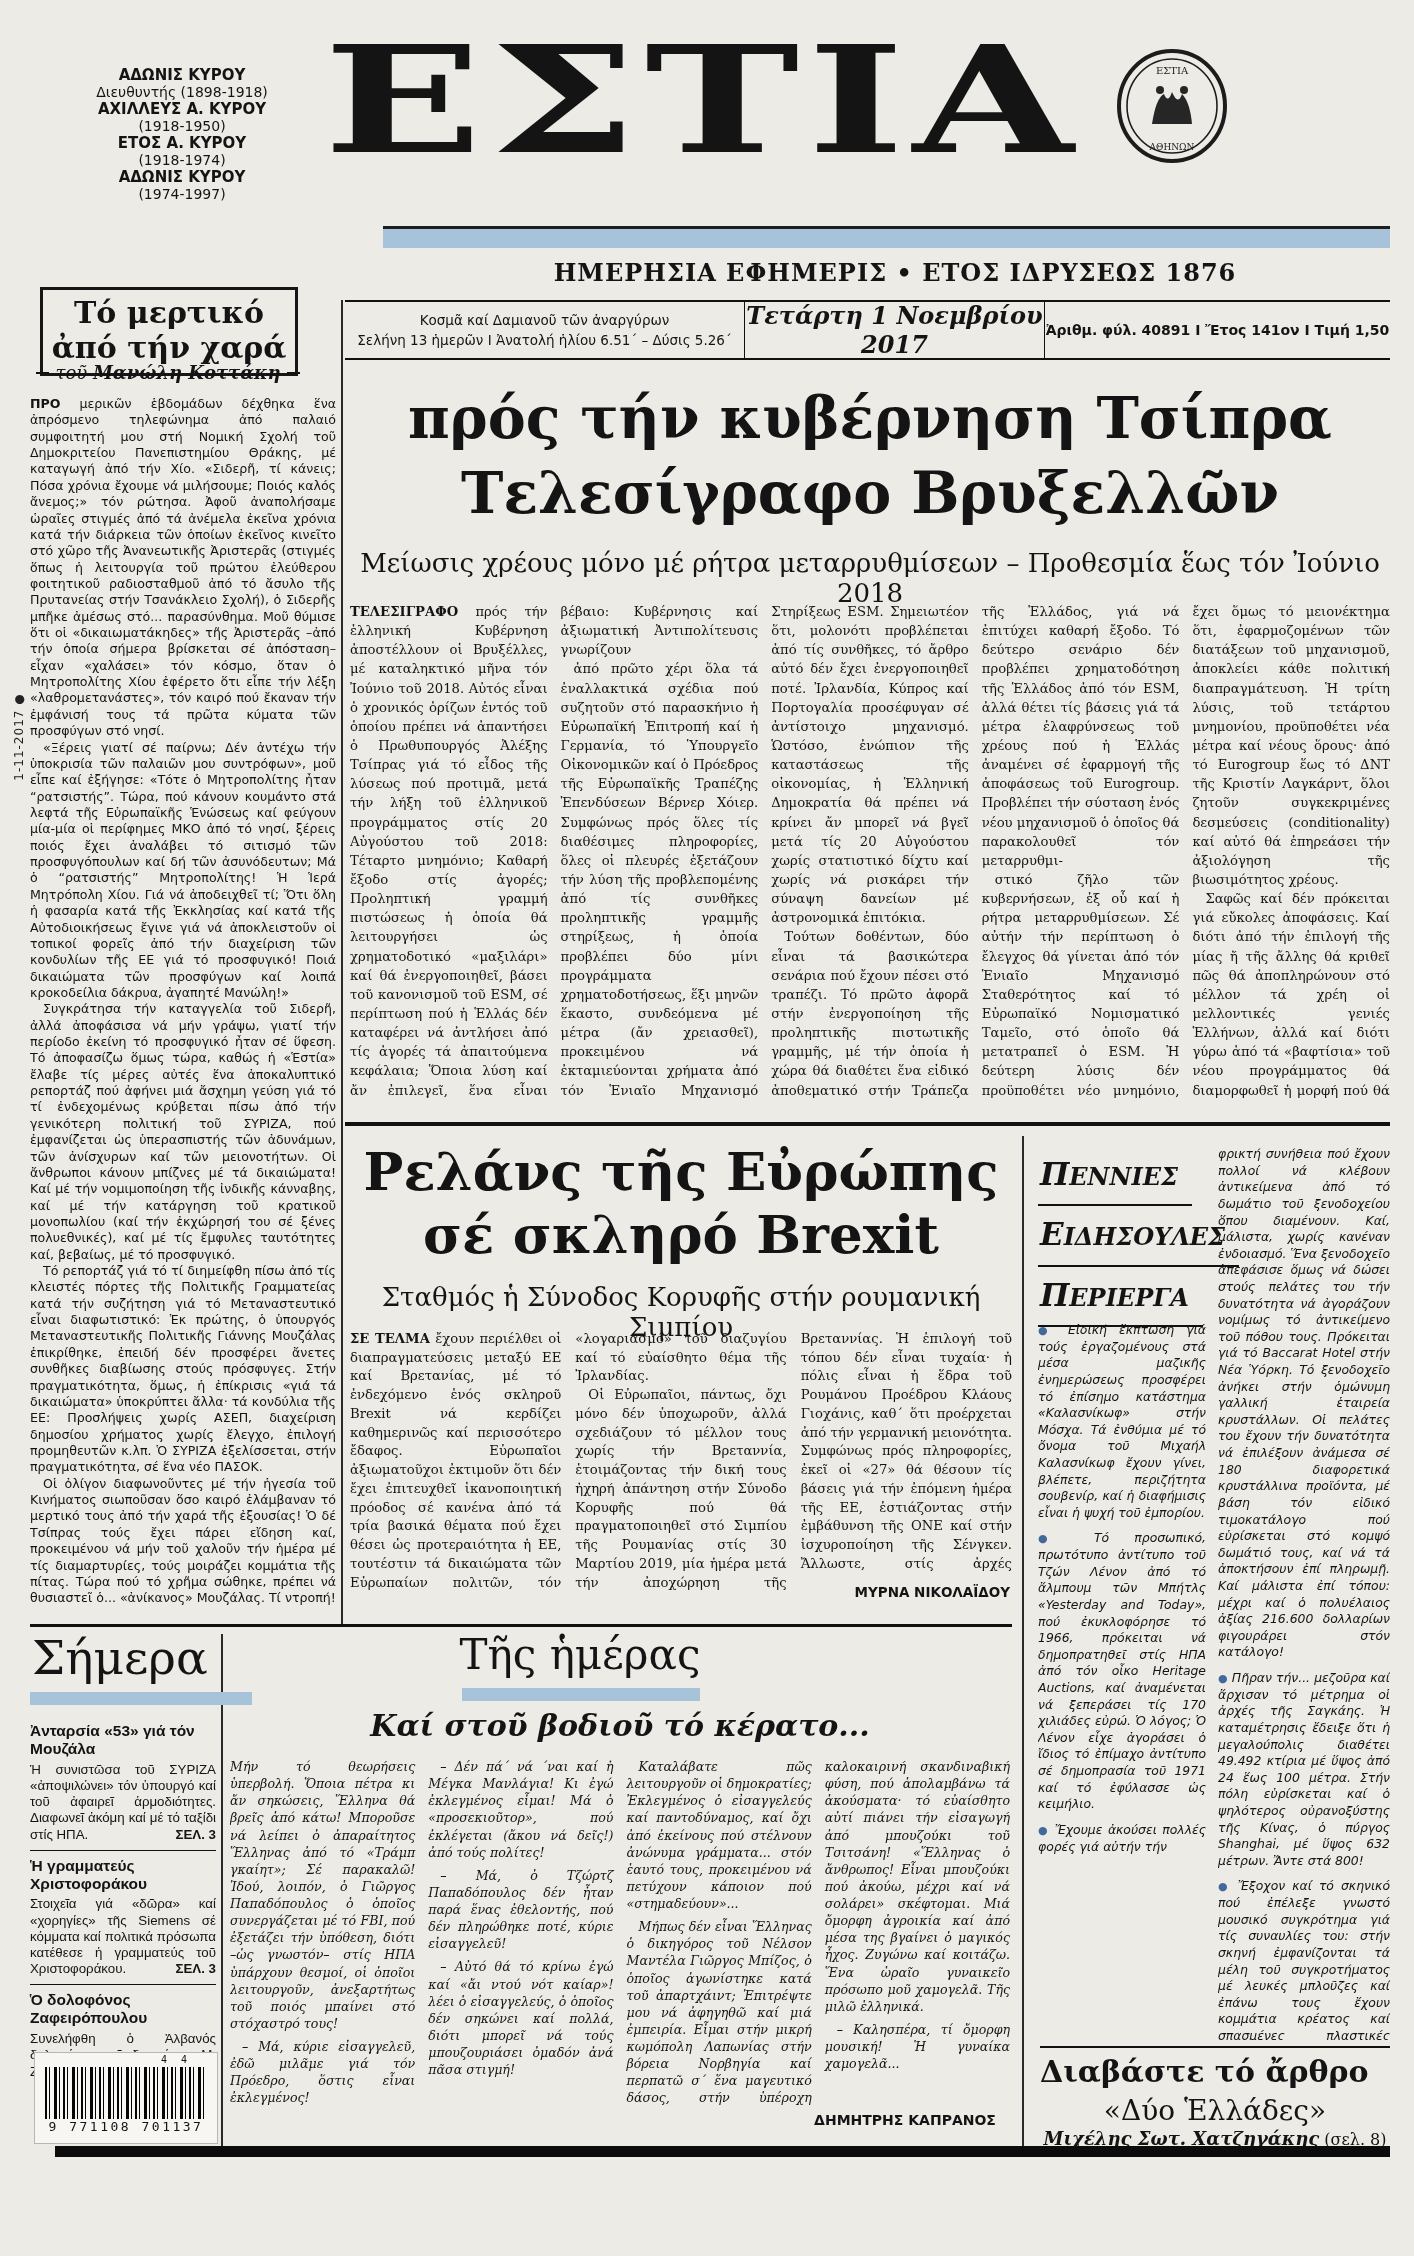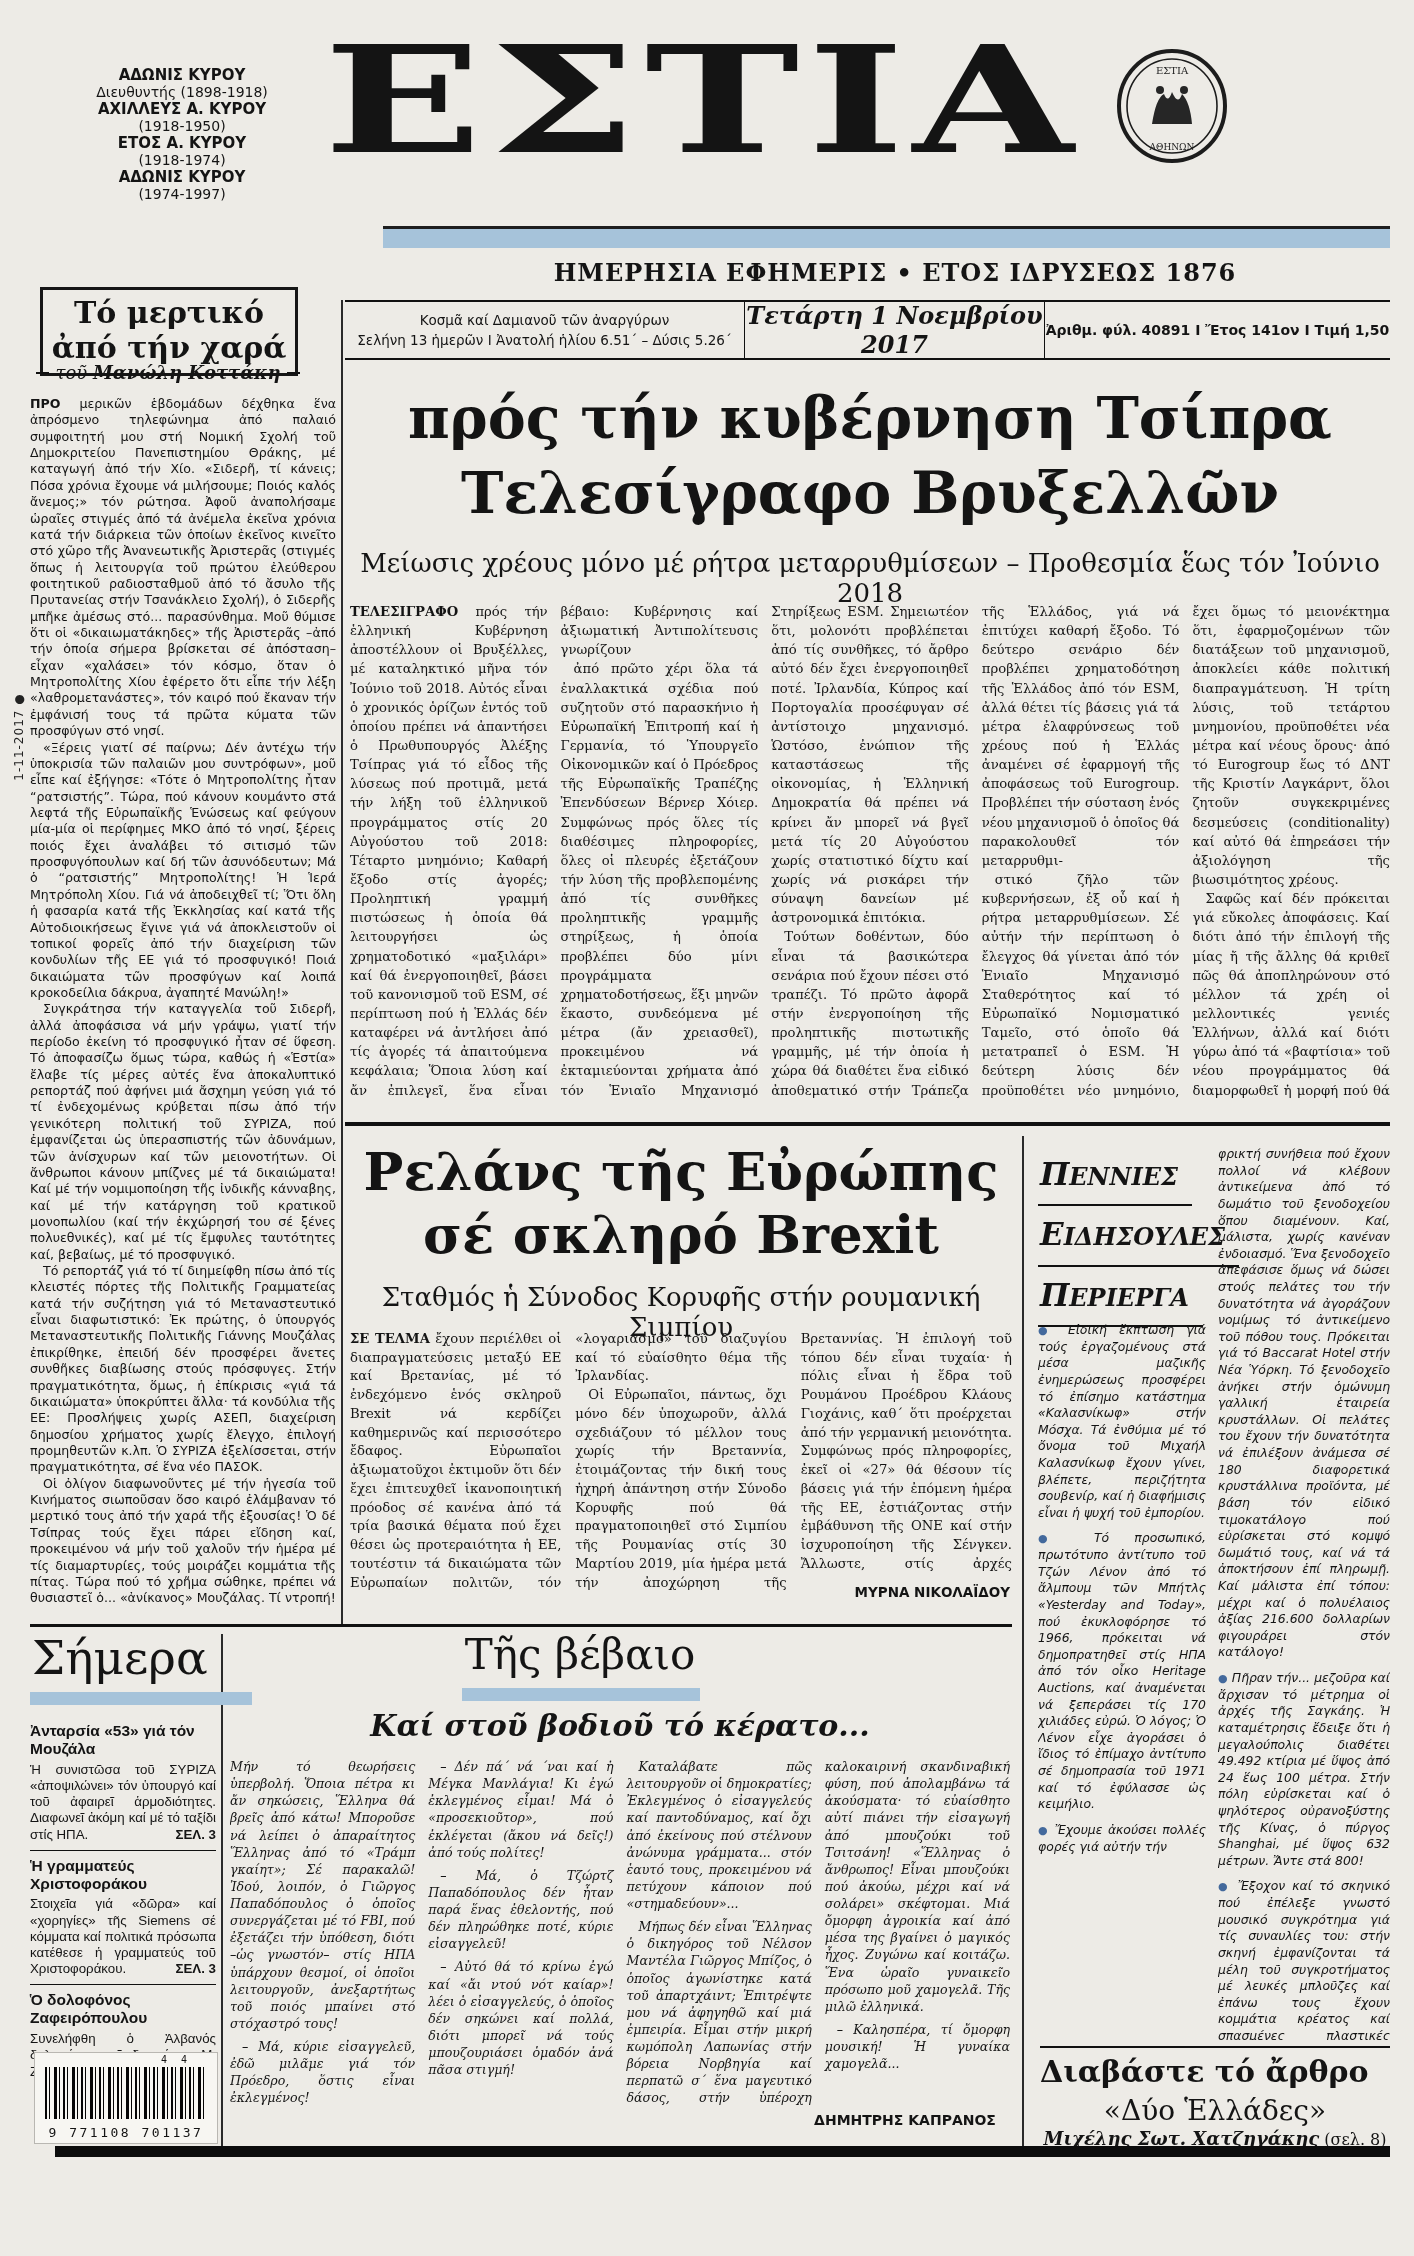--- a/index.html
+++ b/index.html
@@ -85,21 +85,21 @@
   .sim-item .st{font-size:13.3px;line-height:1.22;text-align:justify;}
   .sim-item .sp{font-weight:bold;float:right;font-size:13.3px;}
 
   
   .barcode{position:absolute;left:34px;top:2052px;width:184px;height:92px;background:#f7f6f2;
     border:1px solid #b9b7b2;padding:14px 10px 4px;}
   .bc-corner{position:absolute;top:1px;right:26px;font:10px "DejaVu Sans Mono",monospace;letter-spacing:4px;}
   .bc-bars{height:52px;background:
     repeating-linear-gradient(90deg,#050505 0 2px,transparent 2px 4px,#050505 4px 5px,
       transparent 5px 9px,#050505 9px 12px,transparent 12px 14px,#050505 14px 15px,transparent 15px 18px);}
-  .bc-digits{margin-top:6px;font:13px "DejaVu Sans Mono",monospace;letter-spacing:2.5px;text-align:center;}
+  .bc-digits{margin-top:0;font:13px "DejaVu Sans Mono",monospace;letter-spacing:2.5px;text-align:center;}
 
   
   .ti-title{position:absolute;left:230px;top:1630px;width:700px;text-align:center;
     font-size:42px;margin:0;font-weight:normal;}
   .ti-bar{position:absolute;left:462px;top:1688px;width:238px;height:13px;}
   .ti-art{position:absolute;left:230px;top:1708px;width:780px;text-align:center;
     font-weight:bold;font-style:italic;font-size:30px;margin:0;}
   .ti-body{position:absolute;left:230px;top:1758px;width:780px;height:352px;overflow:hidden;
     column-count:4;column-gap:13px;font-style:italic;font-size:12.6px;line-height:1.36;text-align:justify;}
   .ti-body p{margin:0 0 6px;text-indent:12px;}
@@ -242,21 +242,21 @@
       <div class="st" data-name="simera-item-text"><span>Συνελήφθη ὁ Ἀλβανός δολοφόνος τοῦ δικηγόρου Μ. Ζαφειρόπουλου.</span> <span class="sp" data-name="simera-item-page">ΣΕΛ. 4</span></div>
     </div>
     </div>
 
   <div class="barcode" data-name="barcode">
     <div class="bc-corner" data-name="barcode-corner-digits">4 4</div>
     <div class="bc-bars" data-name="barcode-bars"></div>
     <div class="bc-digits" data-name="barcode-digits">9 771108 701137</div>
   </div>
 
-  <h3 class="ti-title" data-name="tis-imeras-title">Τῆς βέβαιο</h3>
+  <h3 class="ti-title" data-name="tis-imeras-title">Τῆς ἡμέρας</h3>
   <div class="ti-bar bar-blue" data-name="tis-imeras-blue-bar"></div>
   <h4 class="ti-art" data-name="feature-article-title">Καί στοῦ βοδιοῦ τό κέρατο...</h4>
   <div class="ti-body" data-name="feature-article-body">
       <p data-name="feature-paragraph"><span>Μήν τό θεωρήσεις ὑπερβολή. Ὅποια πέτρα κι ἄν σηκώσεις, Ἕλληνα θά βρεῖς ἀπό κάτω! Μποροῦσε νά λείπει ὁ ἀπαραίτητος Ἕλληνας ἀπό τό «Τράμπ γκαίητ»; Σέ παρακαλῶ! Ἰδού, λοιπόν, ὁ Γιῶργος Παπαδόπουλος ὁ ὁποῖος συνεργάζεται μέ τό FBI, πού ἐξετάζει τήν ὑπόθεση, διότι –ὡς γνωστόν– στίς ΗΠΑ ὑπάρχουν θεσμοί, οἱ ὁποῖοι λειτουργοῦν, ἀνεξαρτήτως τοῦ ποιός μπαίνει στό στόχαστρό τους!</span></p>
       <p data-name="feature-paragraph"><span>– Μά, κύριε εἰσαγγελεῦ, ἐδῶ μιλᾶμε γιά τόν Πρόεδρο, ὅστις εἶναι ἐκλεγμένος!</span></p>
       <p data-name="feature-paragraph"><span>– Δέν πά΄ νά ΄ναι καί ἡ Μέγκα Μανλάγια! Κι ἐγώ ἐκλεγμένος εἶμαι! Μά ὁ «προσεκιοῦτορ», πού ἐκλέγεται (ἄκου νά δεῖς!) ἀπό τούς πολίτες!</span></p>
       <p data-name="feature-paragraph"><span>– Μά, ὁ Τζώρτζ Παπαδόπουλος δέν ἦταν παρά ἕνας ἐθελοντής, πού δέν πληρώθηκε ποτέ, κύριε εἰσαγγελεῦ!</span></p>
       <p data-name="feature-paragraph"><span>– Αὐτό θά τό κρίνω ἐγώ καί «ἄι ντού νότ καίαρ»! λέει ὁ εἰσαγγελεύς, ὁ ὁποῖος δέν σηκώνει καί πολλά, διότι μπορεῖ νά τούς μπουζουριάσει ὁμαδόν ἀνά πᾶσα στιγμή!</span></p>
       <p data-name="feature-paragraph"><span>Καταλάβατε πῶς λειτουργοῦν οἱ δημοκρατίες; Ἐκλεγμένος ὁ εἰσαγγελεύς καί παντοδύναμος, καί ὄχι ἀπό ἐκείνους πού στέλνουν ἀνώνυμα γράμματα... στόν ἑαυτό τους, προκειμένου νά πετύχουν κάποιον πού «στημαδεύουν»...</span></p>
       <p data-name="feature-paragraph"><span>Μήπως δέν εἶναι Ἕλληνας ὁ δικηγόρος τοῦ Νέλσον Μαντέλα Γιῶργος Μπίζος, ὁ ὁποῖος ἀγωνίστηκε κατά τοῦ ἀπαρτχάιντ; Ἐπιτρέψτε μου νά ἀφηγηθῶ καί μιά ἐμπειρία. Εἶμαι στήν μικρή κωμόπολη Λαπωνίας στήν βόρεια Νορβηγία καί περπατῶ σ΄ ἕνα μαγευτικό δάσος, στήν ὑπέροχη καλοκαιρινή σκανδιναβική φύση, πού ἀπολαμβάνω τά ἀκούσματα· τό εὐαίσθητο αὐτί πιάνει τήν εἰσαγωγή ἀπό μπουζούκι τοῦ Τσιτσάνη! «Ἕλληνας ὁ ἄνθρωπος! Εἶναι μπουζούκι πού ἀκούω, μέχρι καί νά σολάρει» σκέφτομαι. Μιά ὄμορφη ἀγροικία καί ἀπό μέσα της βγαίνει ὁ μαγικός ἦχος. Ζυγώνω καί κοιτάζω. Ἕνα ὡραῖο γυναικεῖο πρόσωπο μοῦ χαμογελᾶ. Τῆς μιλῶ ἑλληνικά.</span></p>

